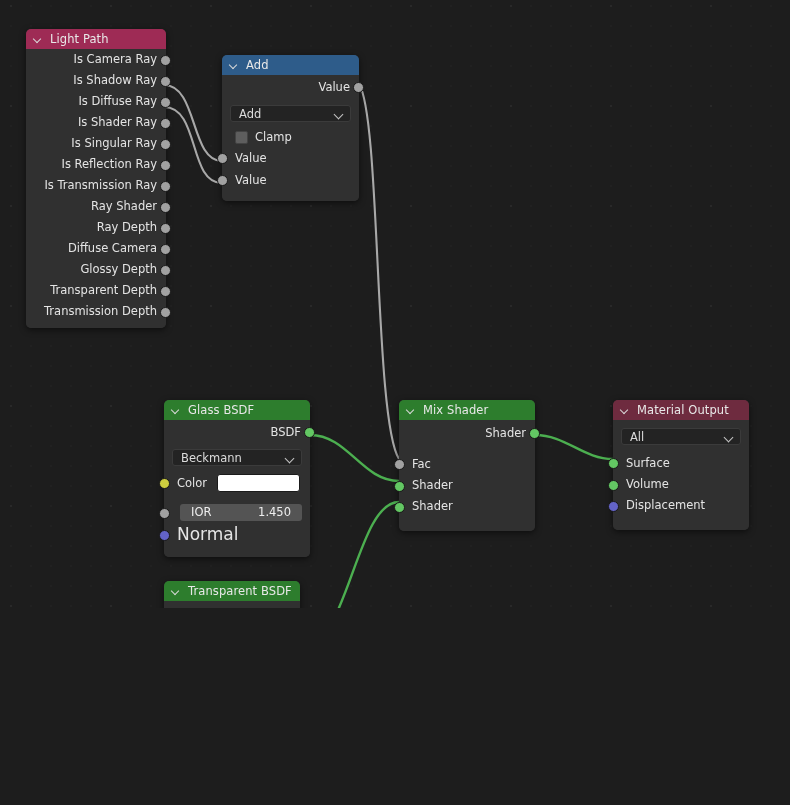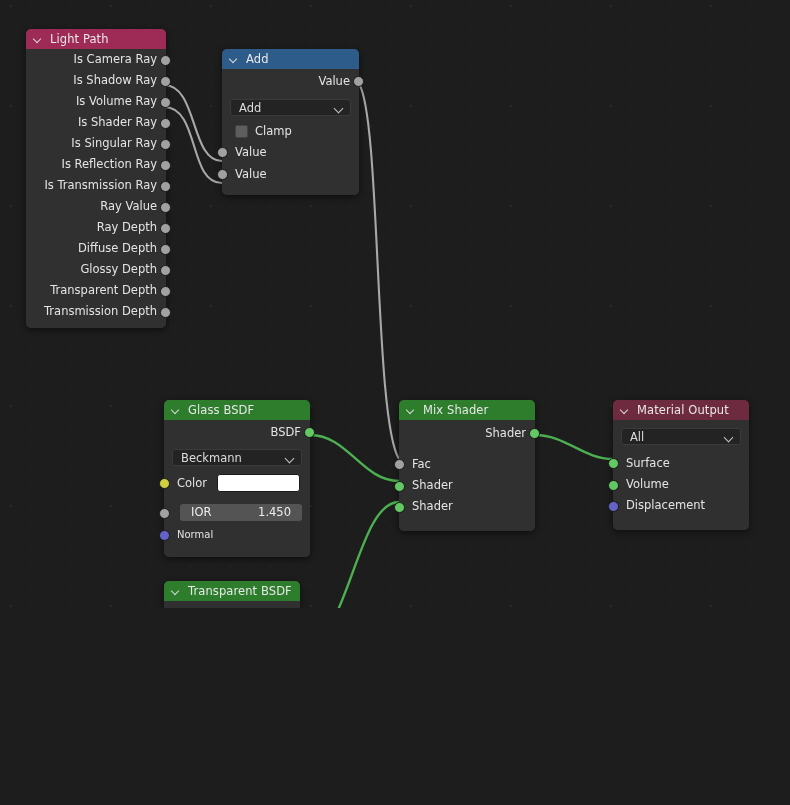--- a/index.html
+++ b/index.html
@@ -169,21 +169,21 @@
     justify-content: space-between;
     padding: 0 11px;
     box-sizing: border-box;
     margin-left: 8px;
   }
   .valrow .sock { left: -5px; }
   .labelrow {
     position: relative;
     height: 21px;
     line-height: 21px;
-    font-size: 10px;
+    font-size: 17px;
     color: #e4e4e4;
     padding-left: 13px;
   }
 </style>
 </head>
 <body>
 
 <div id="editor">
 
   <svg id="links" viewBox="0 0 790 805" xmlns="http://www.w3.org/2000/svg">
@@ -209,67 +209,67 @@
     <div class="node-body">
       <div class="row out">
         <span>Is Camera Ray</span>
         <span class="sock right" style="background:#a1a1a1;"></span>
       </div>
       <div class="row out">
         <span>Is Shadow Ray</span>
         <span class="sock right" style="background:#a1a1a1;"></span>
       </div>
       <div class="row out">
-        <span>Is Volume Ray</span>
+        <span>Is Diffuse Ray</span>
         <span class="sock right" style="background:#a1a1a1;"></span>
       </div>
       <div class="row out">
         <span>Is Shader Ray</span>
         <span class="sock right" style="background:#a1a1a1;"></span>
       </div>
       <div class="row out">
         <span>Is Singular Ray</span>
         <span class="sock right" style="background:#a1a1a1;"></span>
       </div>
       <div class="row out">
         <span>Is Reflection Ray</span>
         <span class="sock right" style="background:#a1a1a1;"></span>
       </div>
       <div class="row out">
         <span>Is Transmission Ray</span>
         <span class="sock right" style="background:#a1a1a1;"></span>
       </div>
       <div class="row out">
-        <span>Ray Value</span>
+        <span>Ray Shader</span>
         <span class="sock right" style="background:#a1a1a1;"></span>
       </div>
       <div class="row out">
         <span>Ray Depth</span>
         <span class="sock right" style="background:#a1a1a1;"></span>
       </div>
       <div class="row out">
-        <span>Diffuse Depth</span>
+        <span>Diffuse Camera</span>
         <span class="sock right" style="background:#a1a1a1;"></span>
       </div>
       <div class="row out">
         <span>Glossy Depth</span>
         <span class="sock right" style="background:#a1a1a1;"></span>
       </div>
       <div class="row out">
         <span>Transparent Depth</span>
         <span class="sock right" style="background:#a1a1a1;"></span>
       </div>
       <div class="row out">
         <span>Transmission Depth</span>
         <span class="sock right" style="background:#a1a1a1;"></span>
       </div>
     </div>
   </div>
 
-  <div class="node" style="left:222px; top:49px; width:137px;">
+  <div class="node" style="left:222px; top:55px; width:137px;">
     <div class="node-header" style="background:#2e5c8a;">
       <span class="chev"></span>
       <span class="hdr-title">Add</span>
     </div>
     <div class="node-body" style="padding-bottom:10px;">
       <div class="row out" style="height:24px; line-height:24px;">
         <span>Value</span>
         <span class="sock right" style="background:#a1a1a1;"></span>
       </div>
       <div class="widget-wrap" style="padding-top:6px;">

